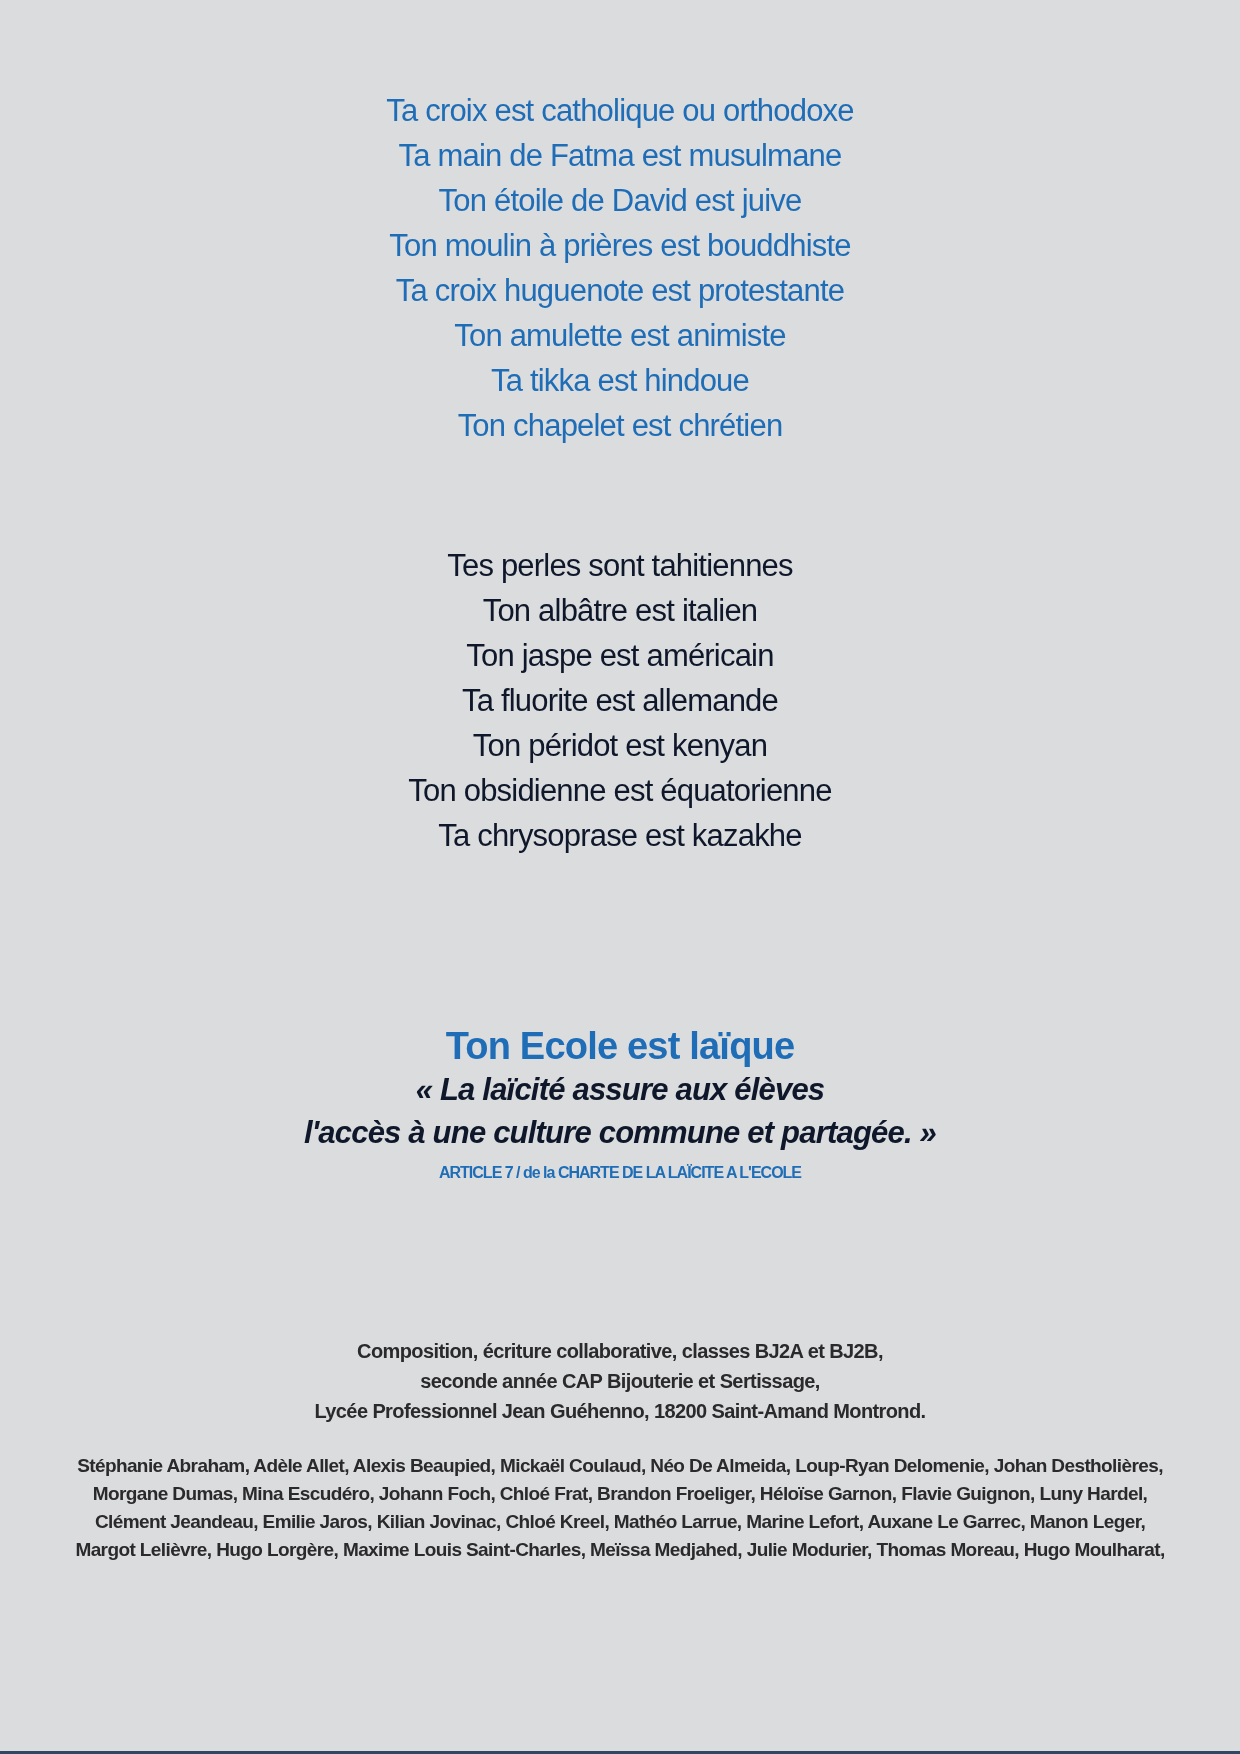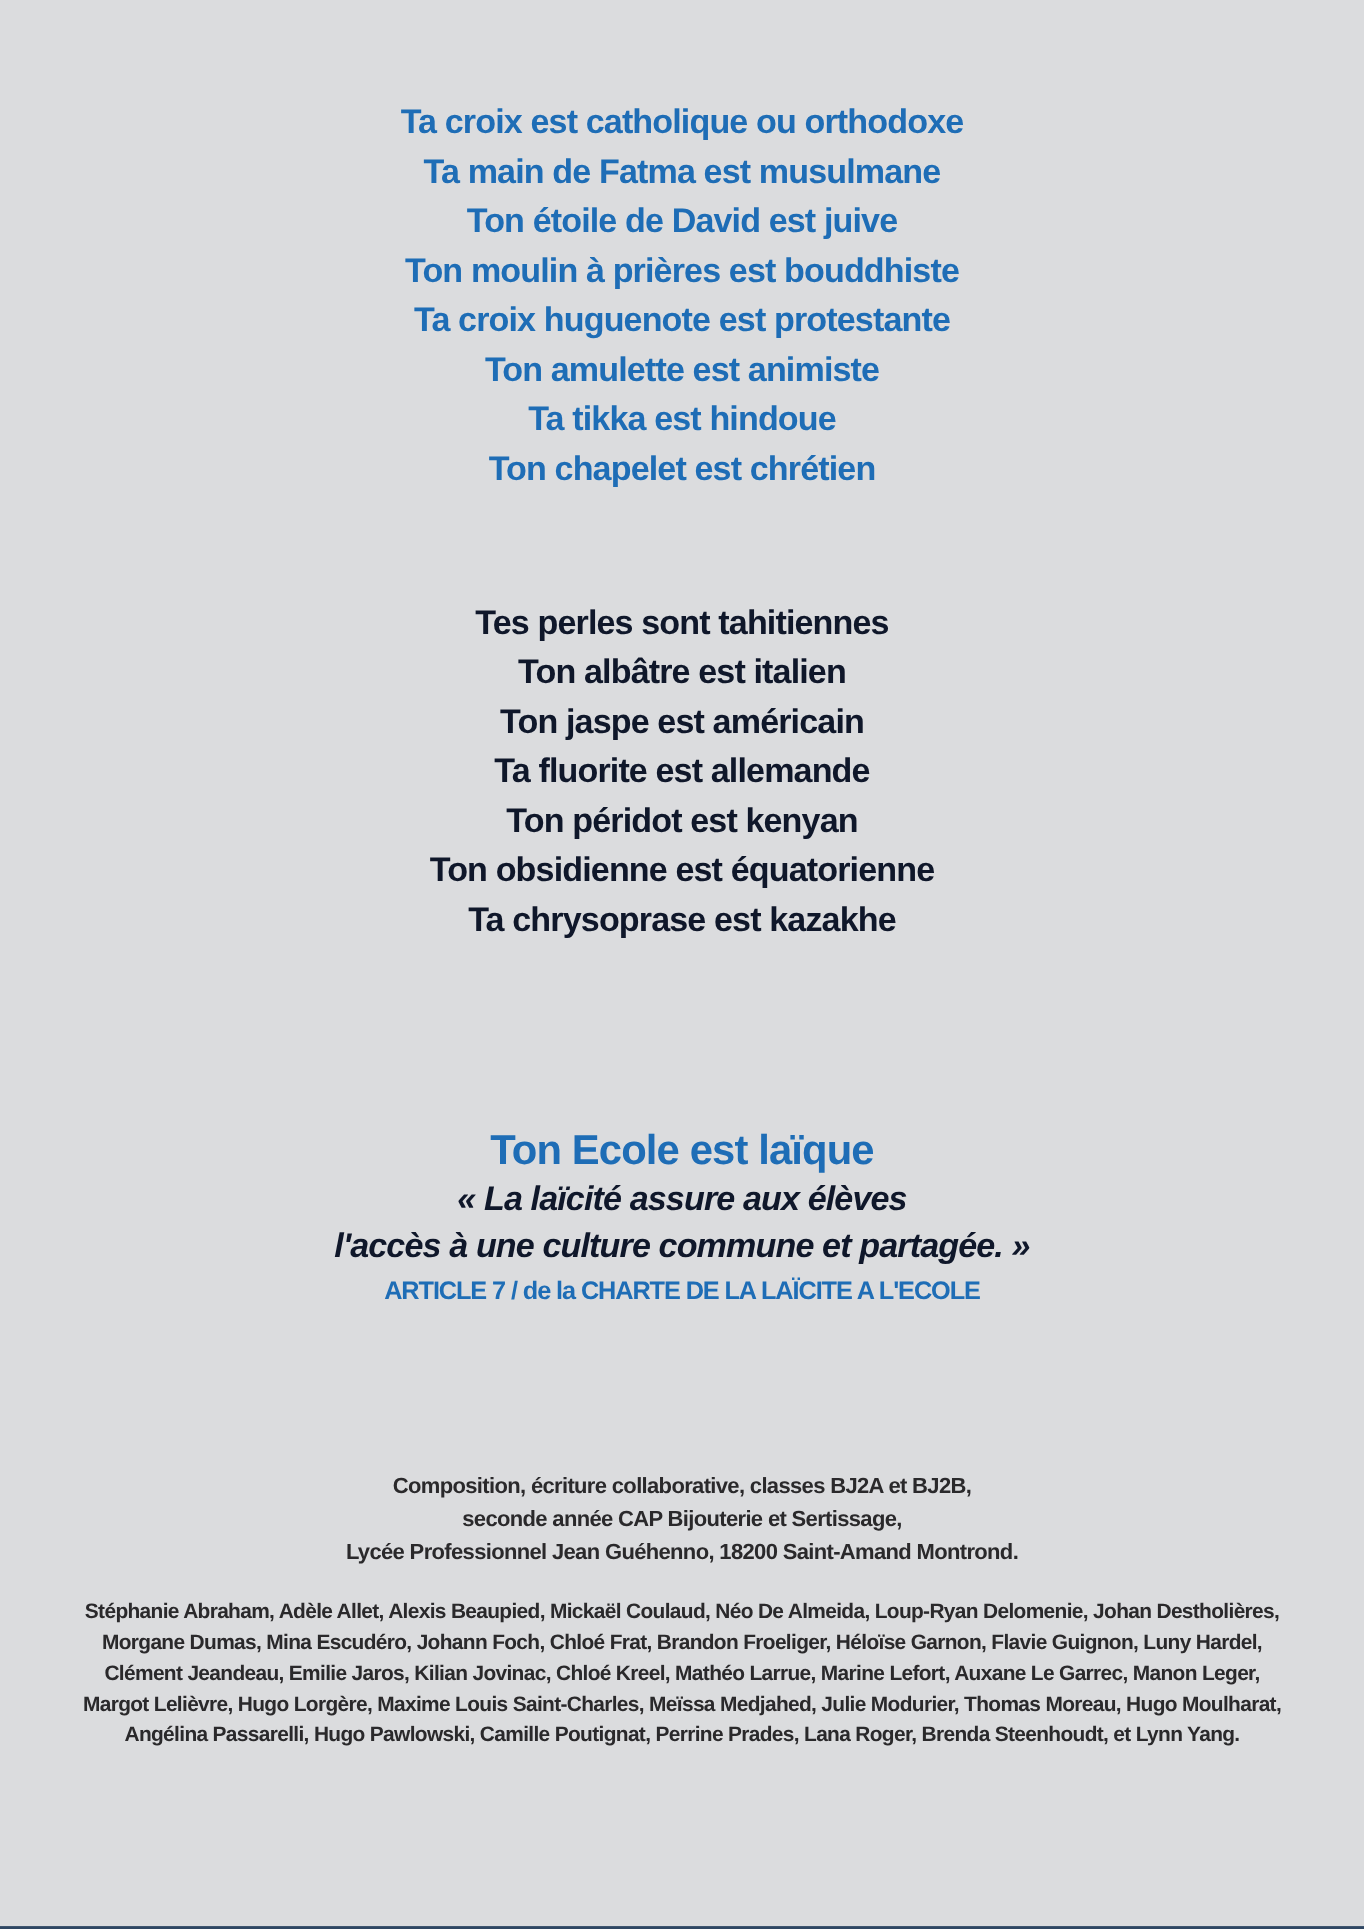--- a/index.html
+++ b/index.html
@@ -15,21 +15,21 @@
     overflow: hidden;
   }
   .block {
     position: absolute;
     left: 0;
     width: 100%;
     text-align: center;
   }
   .poem-line {
     font-size: 31px;
-    font-weight: bold;
+    font-weight: normal;
     letter-spacing: -0.8px;
     line-height: 45px;
     white-space: nowrap;
   }
   .blue { color: #1e6db6; }
   .red  { color: #0f172a; }
   .stanza-blue { top: 88px; }
   .stanza-red  { top: 543px; }
   .school-block { top: 992px; }
   .school-line {
@@ -42,21 +42,21 @@
   }
   .quote-line {
     font-size: 31px;
     font-weight: bold;
     font-style: italic;
     letter-spacing: -0.8px;
     line-height: 43px;
     white-space: nowrap;
   }
   .attribution-line {
-    font-size: 23px;
+    font-size: 16px;
     font-weight: bold;
     letter-spacing: -1px;
     line-height: 38px;
     white-space: nowrap;
   }
   .credits-block { top: 1336px; }
   .credits-line {
     font-size: 20px;
     font-weight: bold;
     letter-spacing: -0.6px;
@@ -118,16 +118,15 @@
   <div class="credits-line">Composition, écriture collaborative, classes BJ2A et BJ2B,</div>
   <div class="credits-line">seconde année CAP Bijouterie et Sertissage,</div>
   <div class="credits-line">Lycée Professionnel Jean Guéhenno, 18200 Saint-Amand Montrond.</div>
 </div>
 
 <div class="block names-block">
   <div class="names-line">Stéphanie Abraham, Adèle Allet, Alexis Beaupied, Mickaël Coulaud, Néo De Almeida, Loup-Ryan Delomenie, Johan Destholières,</div>
   <div class="names-line">Morgane Dumas, Mina Escudéro, Johann Foch, Chloé Frat, Brandon Froeliger, Héloïse Garnon, Flavie Guignon, Luny Hardel,</div>
   <div class="names-line">Clément Jeandeau, Emilie Jaros, Kilian Jovinac, Chloé Kreel, Mathéo Larrue, Marine Lefort, Auxane Le Garrec, Manon Leger,</div>
   <div class="names-line">Margot Lelièvre, Hugo Lorgère, Maxime Louis Saint-Charles, Meïssa Medjahed, Julie Modurier, Thomas Moreau, Hugo Moulharat,</div>
-  <div class="names-line">Angélina Passarelli, Hugo Pawlowski, Camille Poutignat, Perrine Prades, Lana Roger, Brenda Steenhoudt, et Lynn Yang.</div>
 </div>
 
 <div class="footer-bar"></div>
 
 </body></html>

